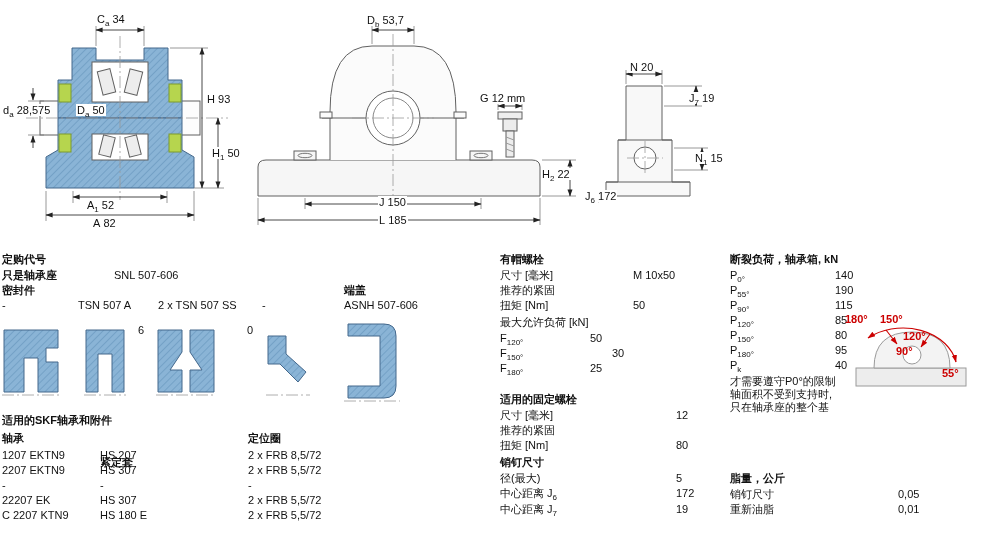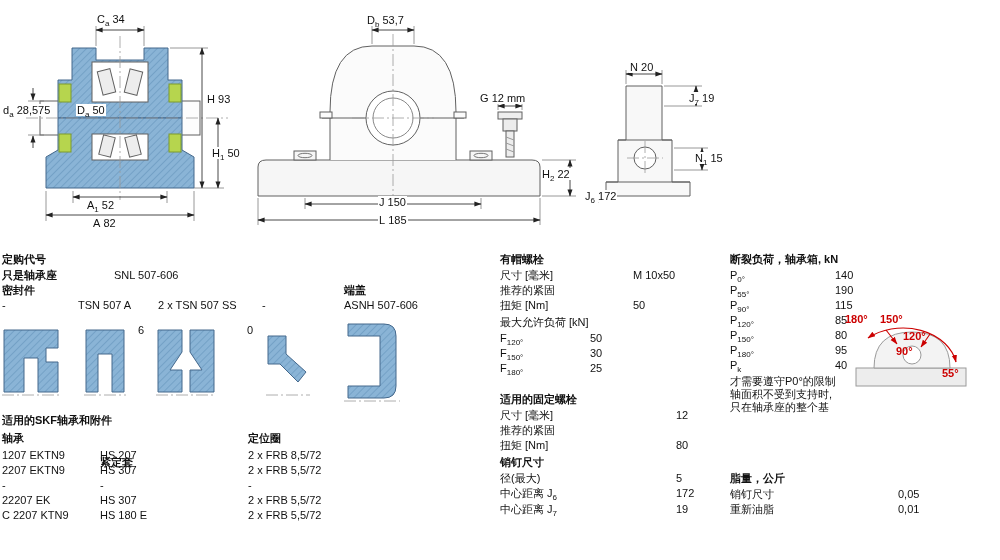--- a/index.html
+++ b/index.html
@@ -217,21 +217,21 @@
   <div class="t b" style="left:500px;top:253px">有帽螺栓</div>
   <div class="t" style="left:500px;top:269px">尺寸 [毫米]</div>
   <div class="t" style="left:633px;top:269px">M 10x50</div>
   <div class="t" style="left:500px;top:284px">推荐的紧固</div>
   <div class="t" style="left:500px;top:299px">扭矩 [Nm]</div>
   <div class="t" style="left:633px;top:299px">50</div>
   <div class="t" style="left:500px;top:316px">最大允许负荷 [kN]</div>
   <div class="t" style="left:500px;top:332px"><span>F</span><sub>120°</sub></div>
   <div class="t" style="left:590px;top:332px">50</div>
   <div class="t" style="left:500px;top:347px"><span>F</span><sub>150°</sub></div>
-  <div class="t" style="left:590px;top:347px">30</div>
+  <div class="t" style="left:612px;top:347px">30</div>
   <div class="t" style="left:500px;top:362px"><span>F</span><sub>180°</sub></div>
   <div class="t" style="left:590px;top:362px">25</div>
 
   <div class="t b" style="left:500px;top:393px">适用的固定螺栓</div>
   <div class="t" style="left:500px;top:409px">尺寸 [毫米]</div>
   <div class="t" style="left:676px;top:409px">12</div>
   <div class="t" style="left:500px;top:424px">推荐的紧固</div>
   <div class="t" style="left:500px;top:439px">扭矩 [Nm]</div>
   <div class="t" style="left:676px;top:439px">80</div>
 

